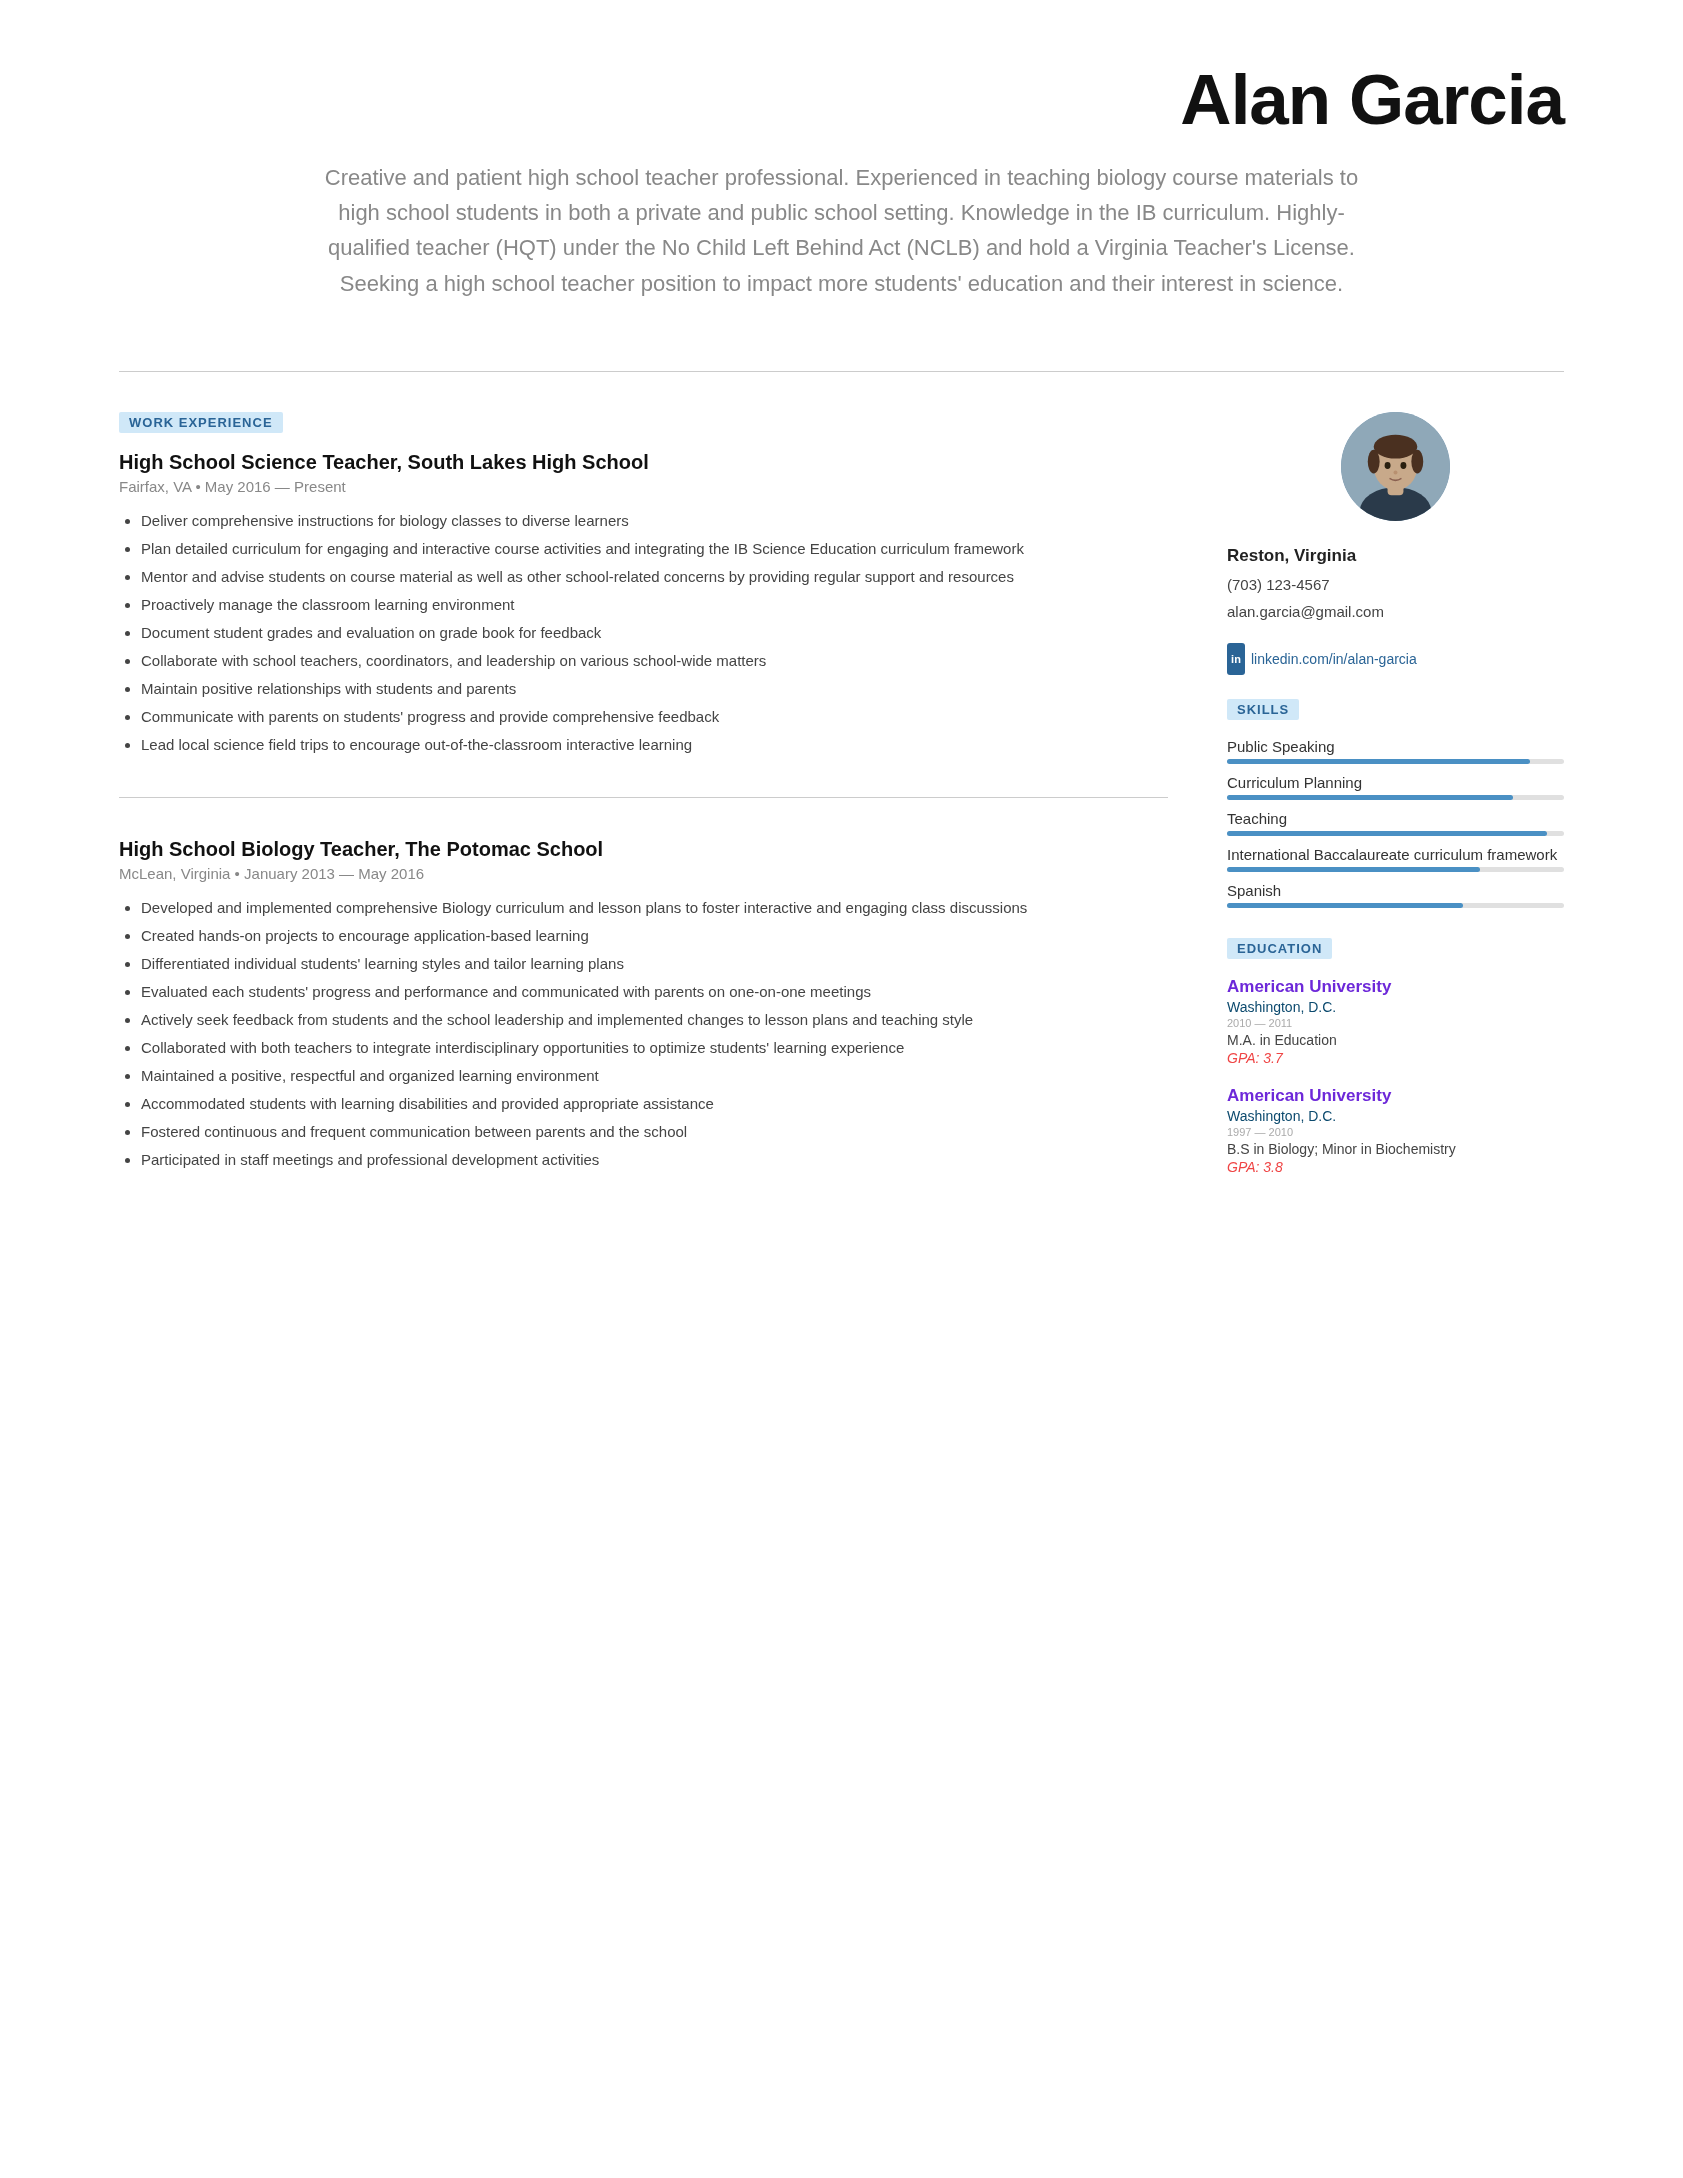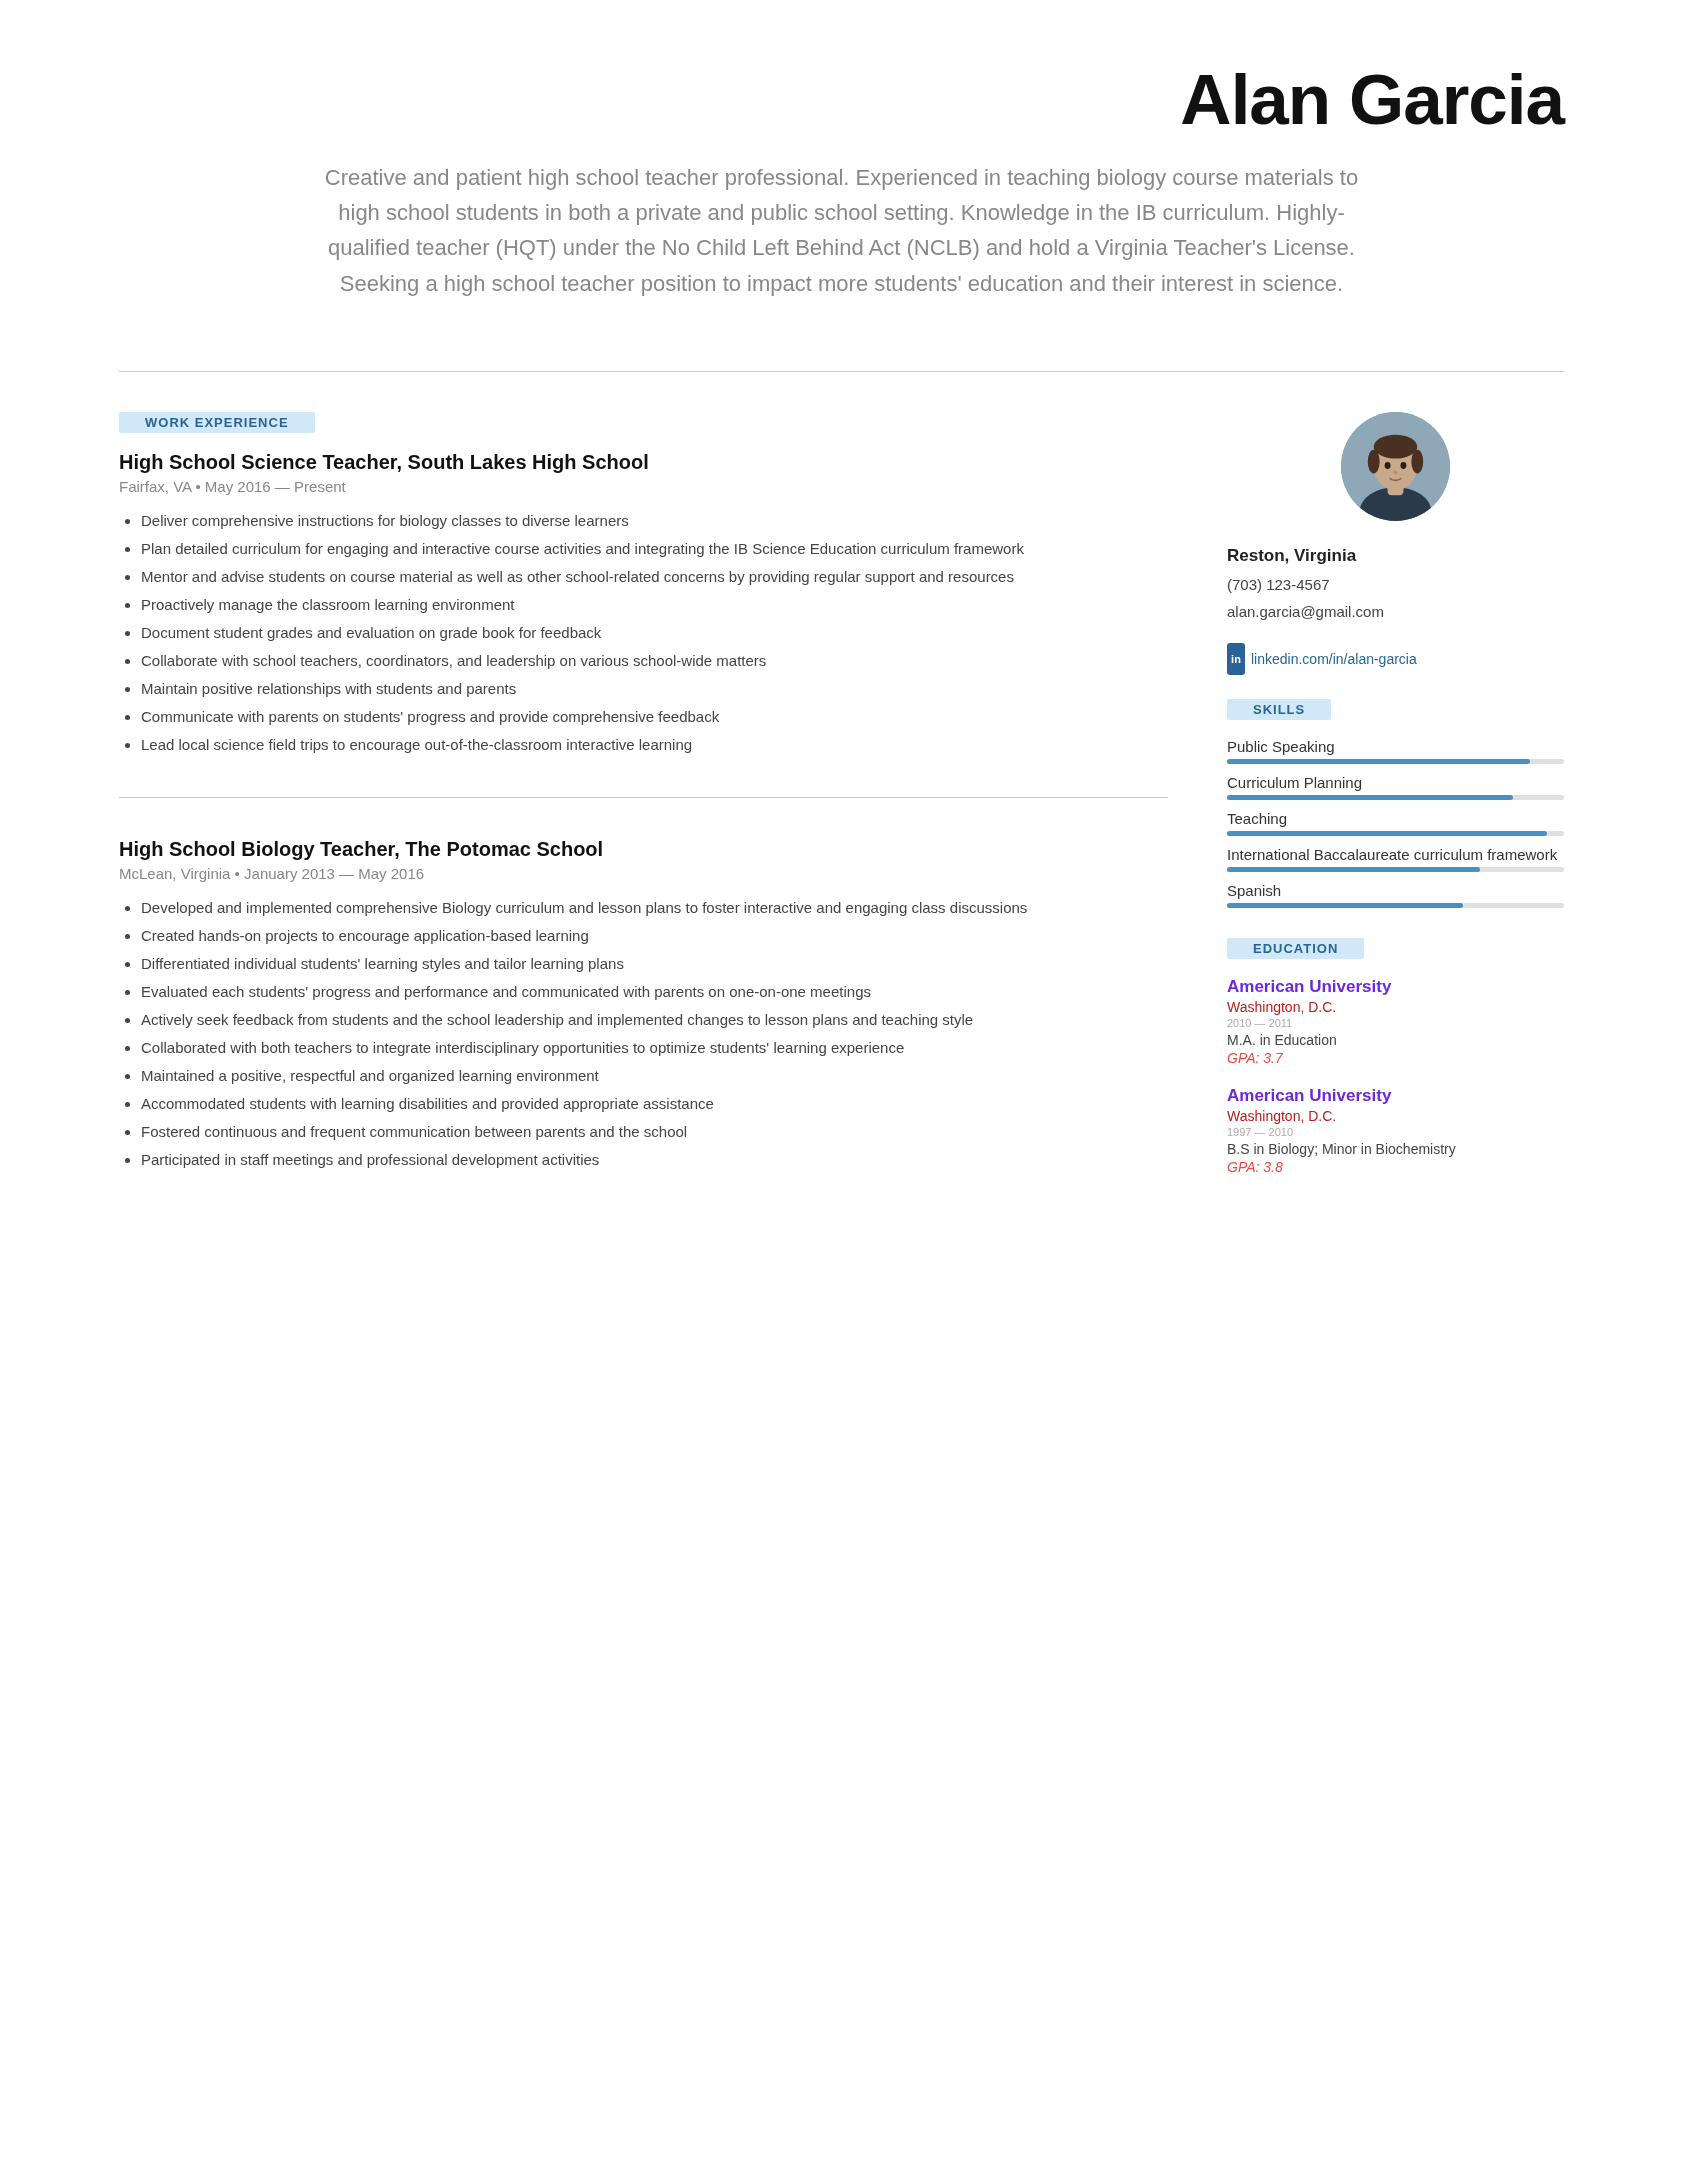--- a/index.html
+++ b/index.html
@@ -46,21 +46,21 @@
       width: 337px;
       flex-shrink: 0;
     }
     .section-label {
       display: inline-block;
       background: #d0e8f8;
       color: #2a6496;
       font-size: 13px;
       font-weight: 700;
       letter-spacing: 1px;
-      padding: 3px 26px;
+      padding: 3px 10px;
       border-radius: 2px;
       margin-bottom: 18px;
       text-transform: uppercase;
     }
     .job-title {
       font-size: 20px;
       font-weight: 700;
       color: #111;
       margin-bottom: 4px;
     }
@@ -156,21 +156,21 @@
       margin-bottom: 20px;
     }
     .edu-school {
       font-size: 17px;
       font-weight: 700;
       color: #6d28d9;
       margin-bottom: 2px;
     }
     .edu-location {
       font-size: 14px;
-      color: #b91c1c;
+      color: #0c4a6e;
       margin-bottom: 2px;
     }
     .edu-year {
       font-size: 11px;
       color: #aaa;
       margin-bottom: 3px;
     }
     .edu-degree {
       font-size: 14px;
       color: #444;

